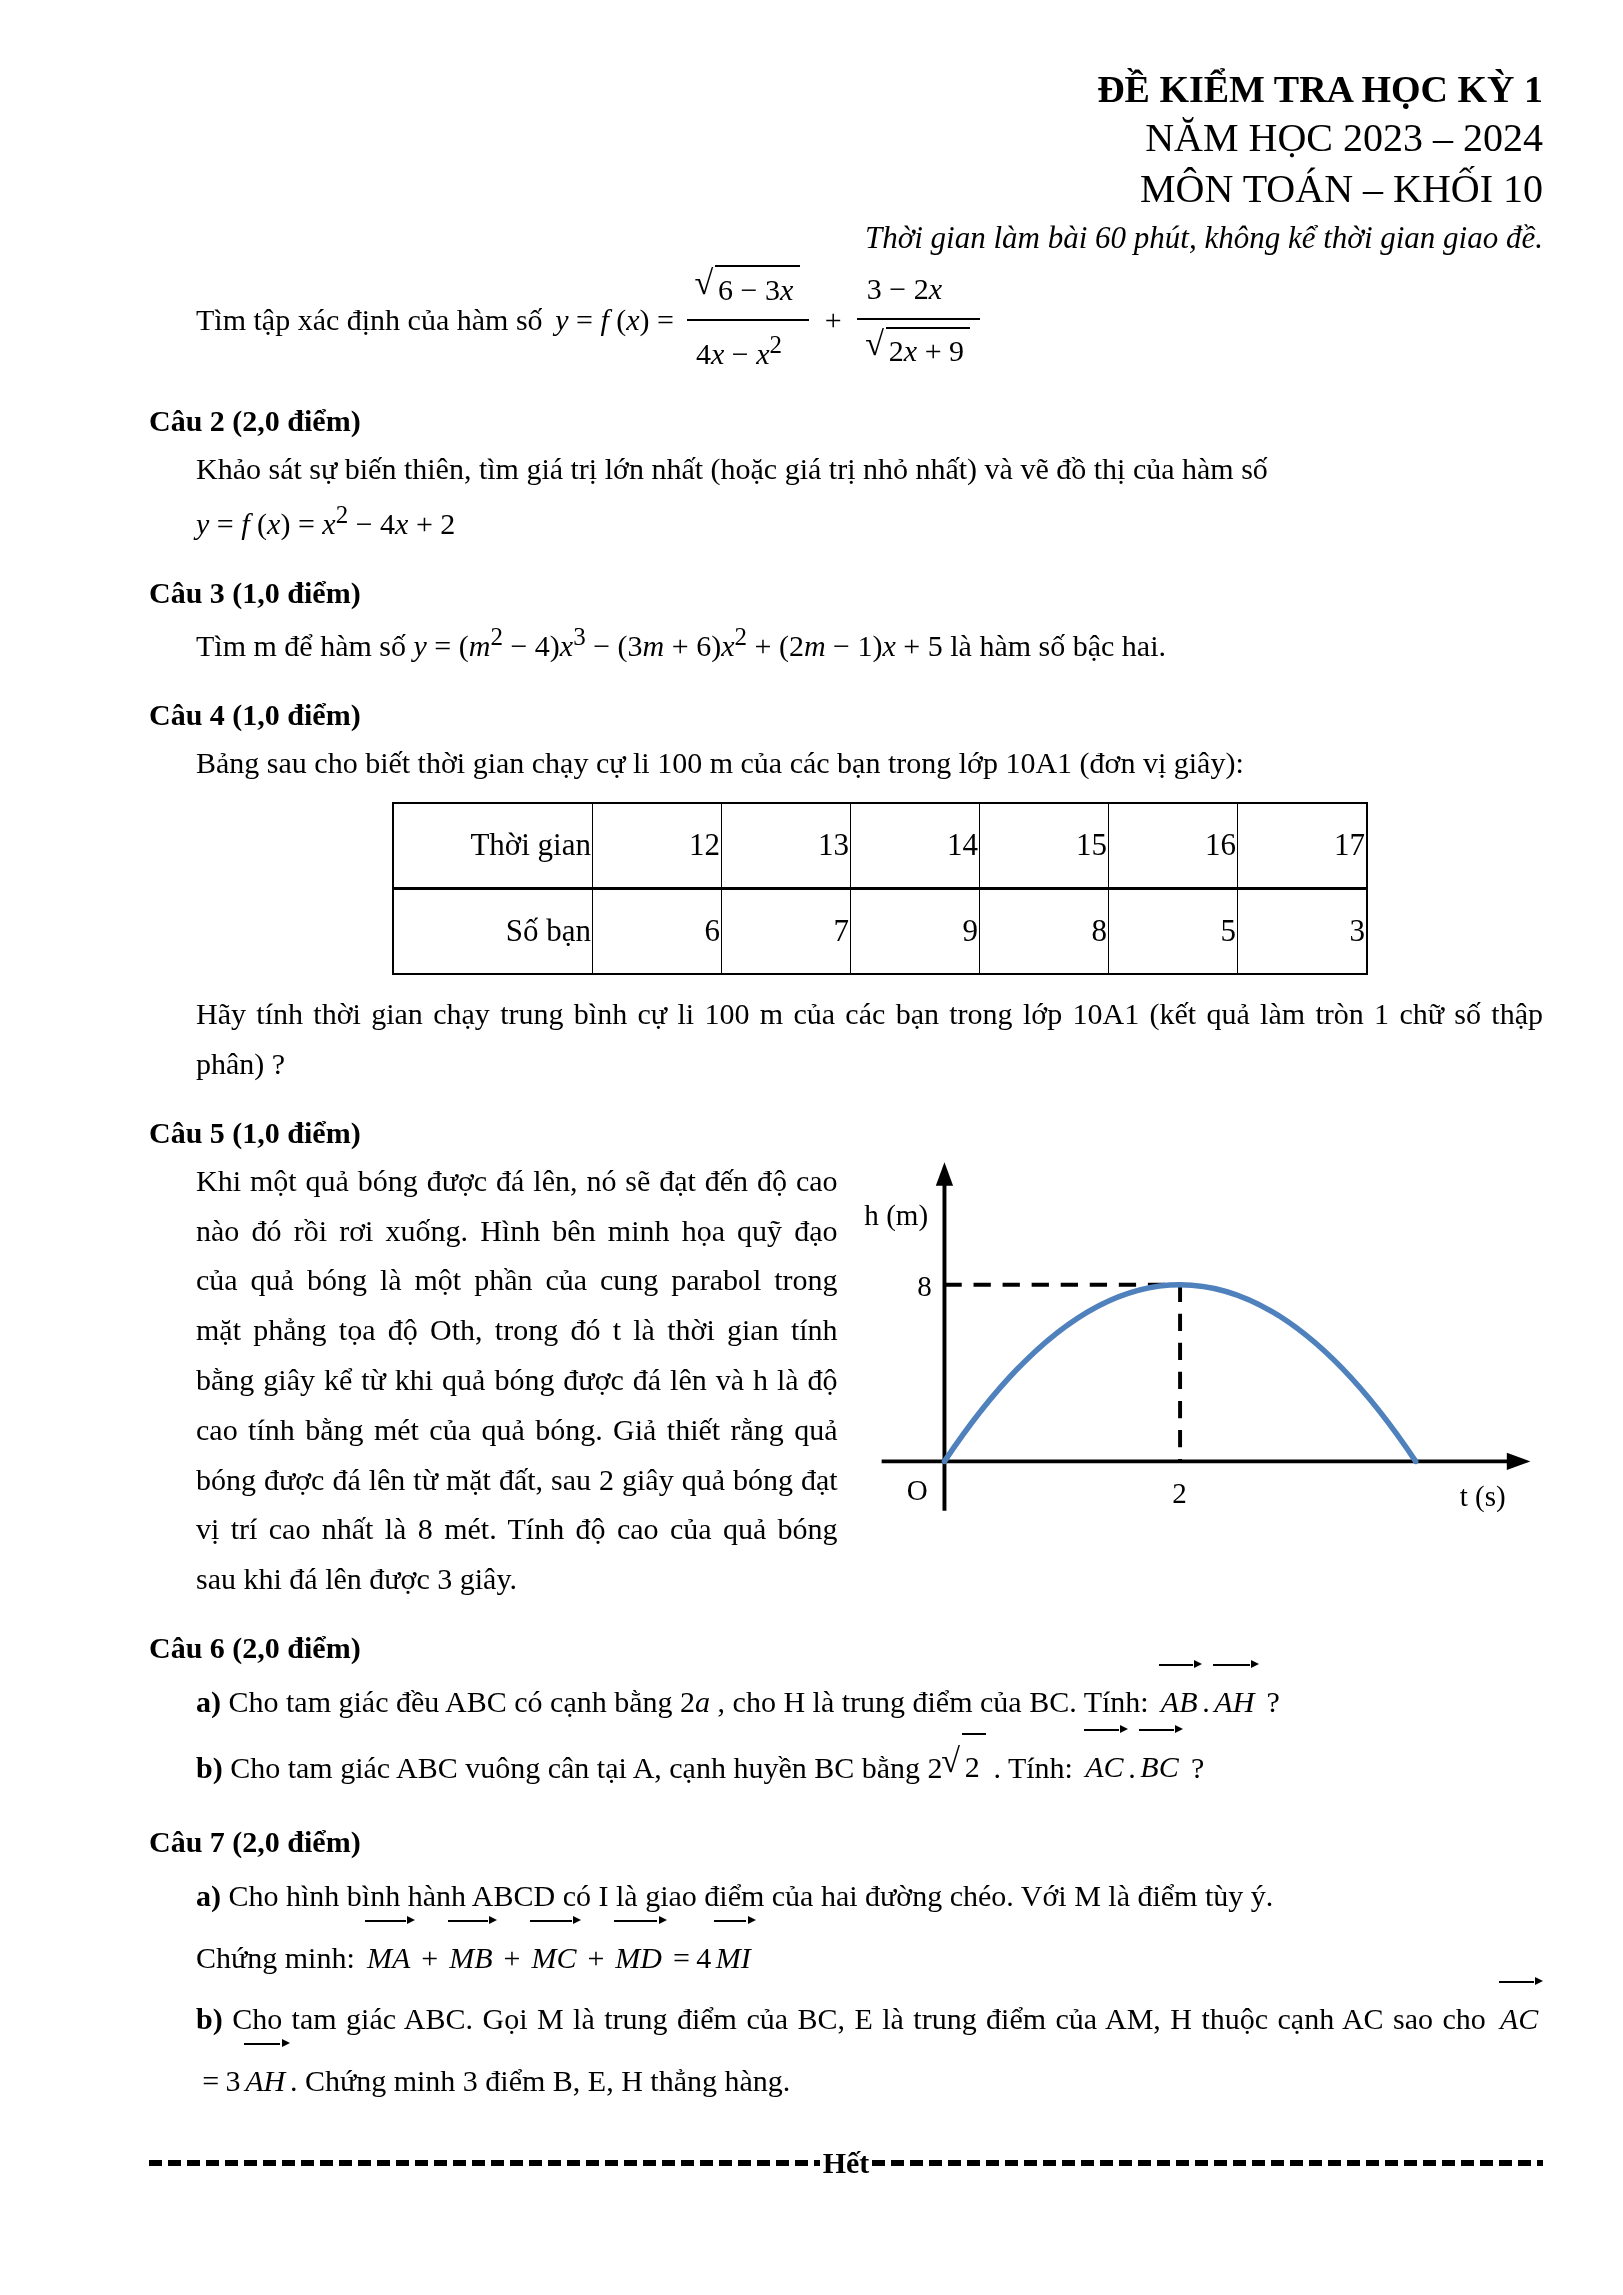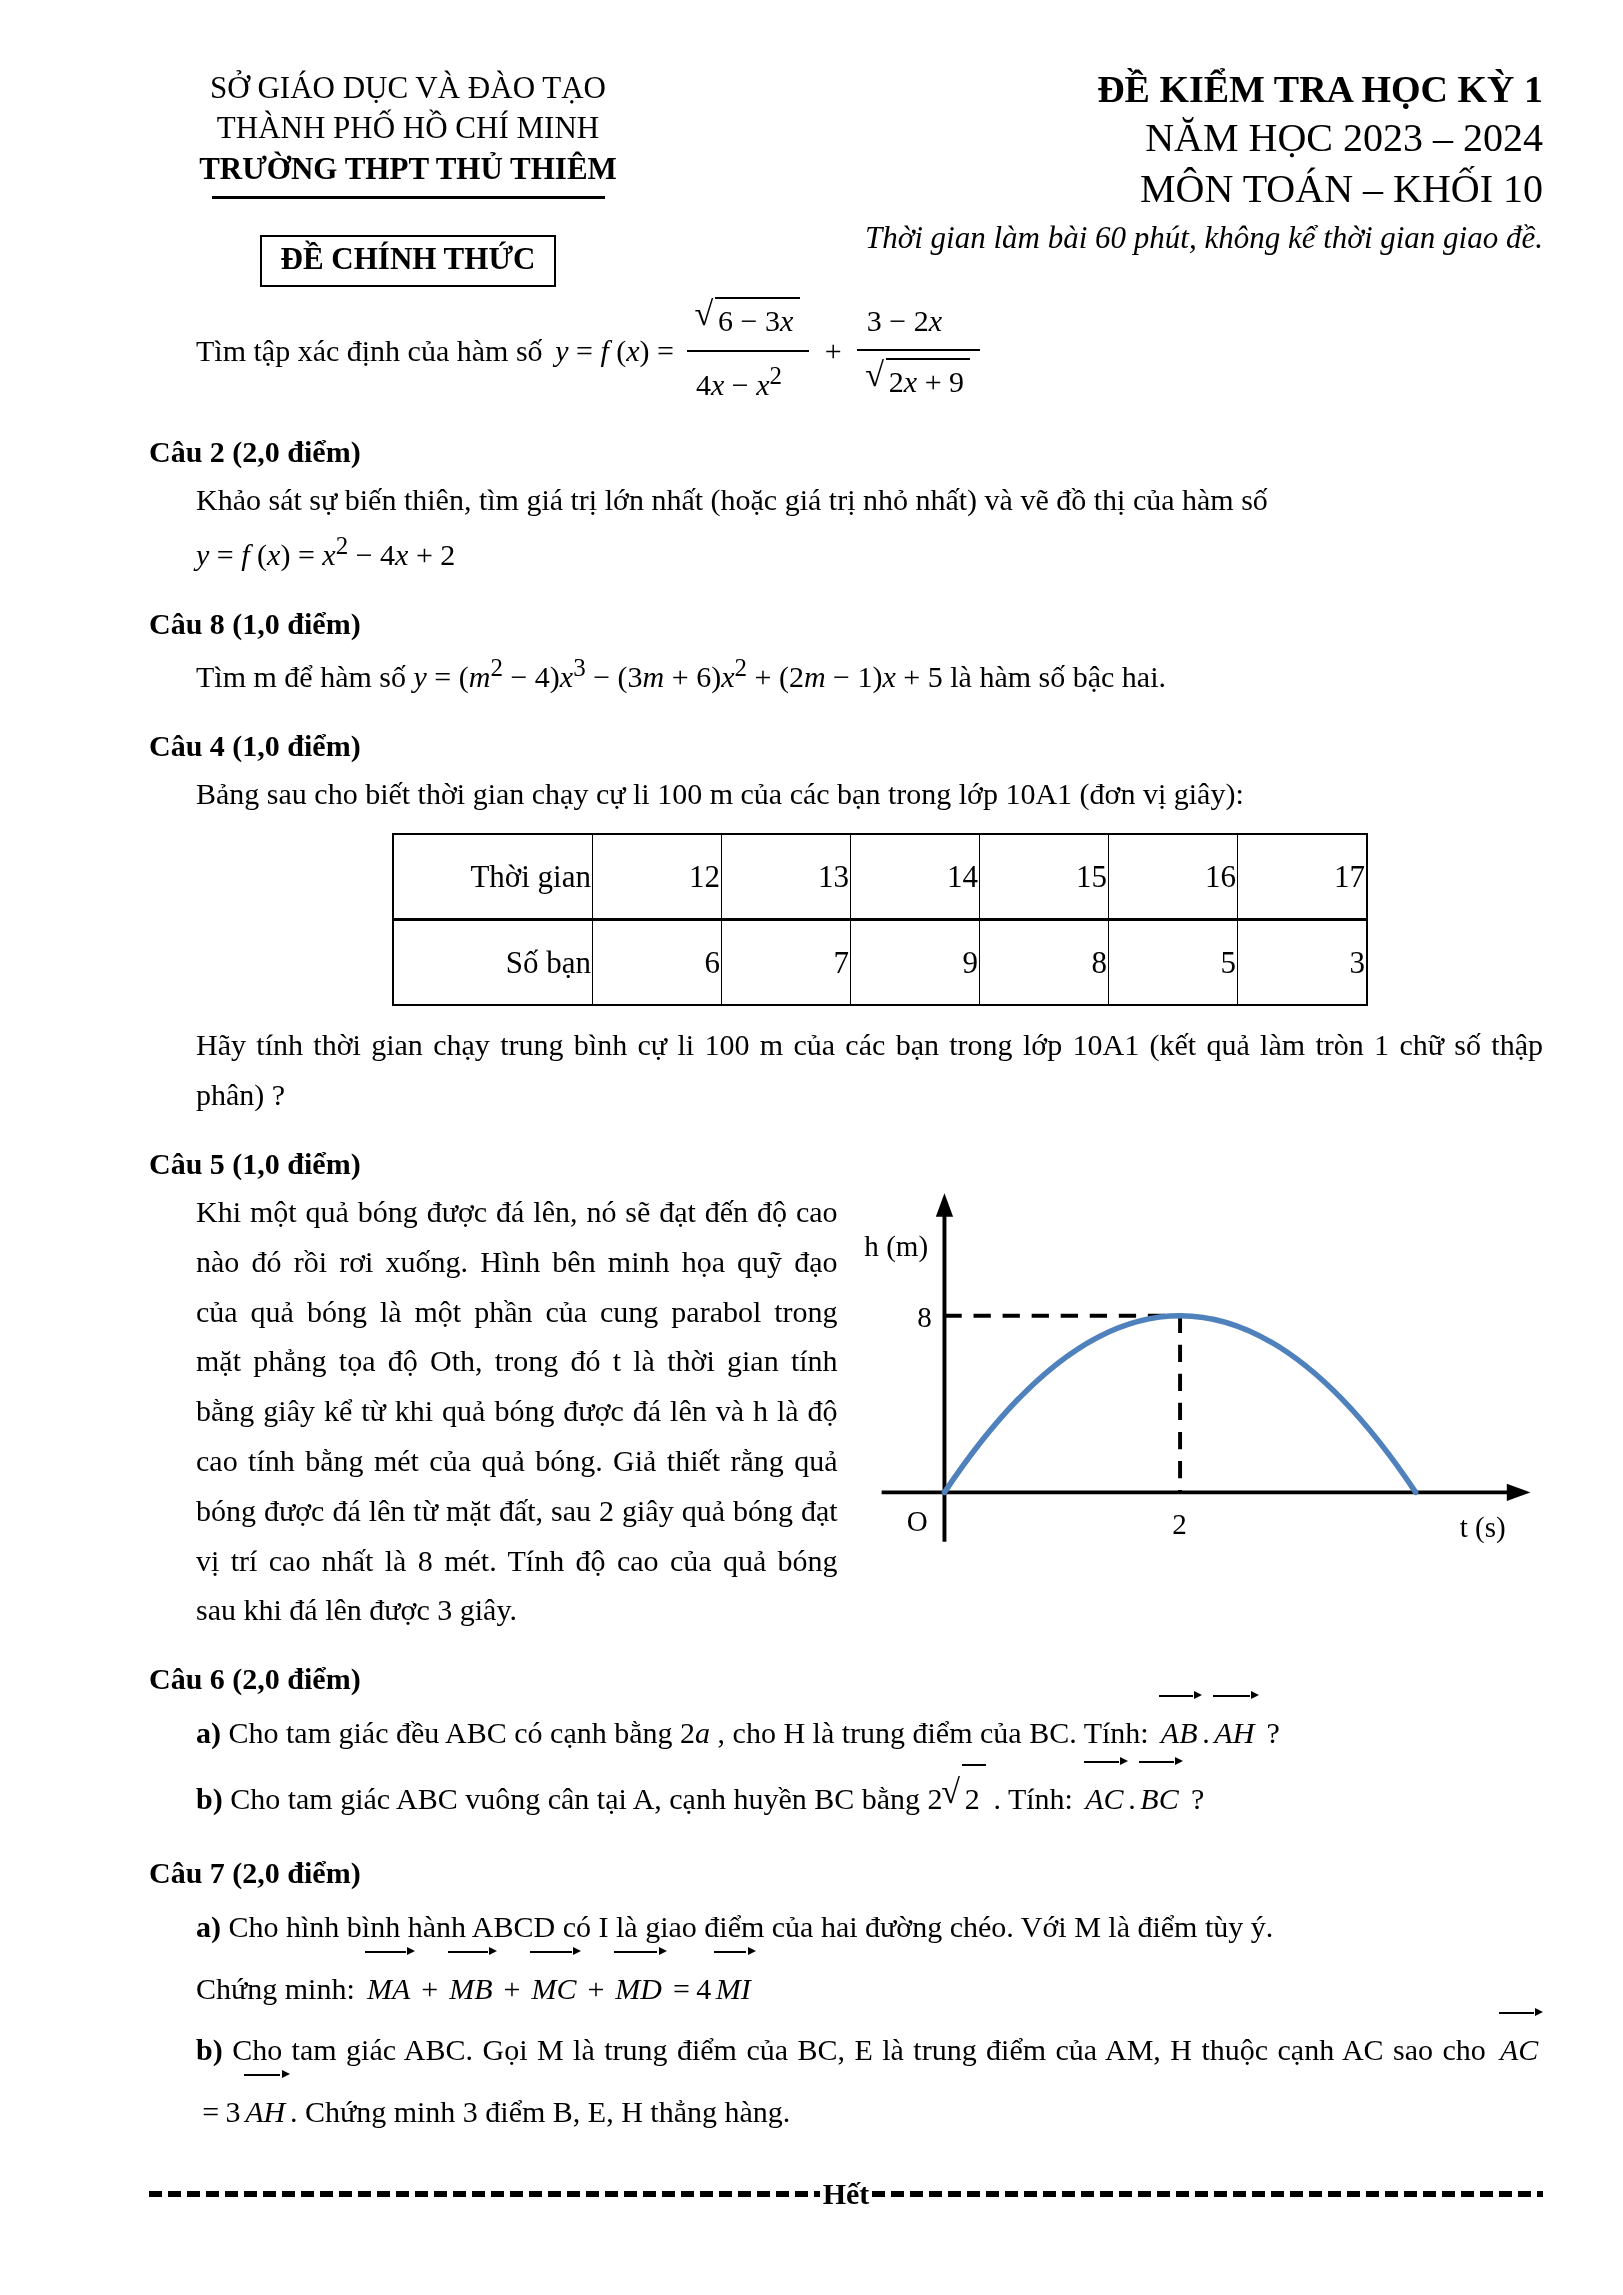--- a/index.html
+++ b/index.html
@@ -62,27 +62,20 @@
   .hr-het{display:flex;align-items:center;margin-top:35px;font-weight:bold;}
   .dash-fill{flex:1;height:6.3px;background:repeating-linear-gradient(90deg,#000 0 12.6px,transparent 12.6px 19px);}
   .het-label{padding:0 3.1px;}
 </style>
 </head>
 <body>
 
 <div class="page">
 
   <div class="header">
-    <div class="h-left">
-      <div class="l1">SỞ GIÁO DỤC VÀ ĐÀO TẠO</div>
-      <div class="l2">THÀNH PHỐ HỒ CHÍ MINH</div>
-      <div class="l3">TRƯỜNG THPT THỦ THIÊM</div>
-      <div class="h-rule"></div>
-      <div class="exam-box">ĐỀ CHÍNH THỨC</div>
-    </div>
     <div class="h-right">
       <div class="r1">ĐỀ KIỂM TRA HỌC KỲ 1</div>
       <div class="r2">NĂM HỌC 2023 – 2024</div>
       <div class="r3">MÔN TOÁN – KHỐI 10</div>
       <div class="r4">Thời gian làm bài 60 phút, không kể thời gian giao đề.</div>
     </div>
   </div>
 
   <div class="formula-row">
     <span>Tìm tập xác định của hàm số</span>
@@ -95,21 +88,21 @@
     <span class="frac">
       <span class="num m">3 − 2<i>x</i></span>
       <span class="den"><span class="sqrt">2<i>x</i> + 9</span></span>
     </span>
   </div>
 
   <div class="q-title">Câu 2 (2,0 điểm)</div>
   <div class="q-body">Khảo sát sự biến thiên, tìm giá trị lớn nhất (hoặc giá trị nhỏ nhất) và vẽ đồ thị của hàm số</div>
   <div class="q-line m"><i>y</i> = <i>f</i> (<i>x</i>) = <i>x</i><sup>2</sup> − 4<i>x</i> + 2</div>
 
-  <div class="q-title">Câu 8 (1,0 điểm)</div>
+  <div class="q-title">Câu 3 (1,0 điểm)</div>
   <div class="q-line">
     <span>Tìm m để hàm số</span>
     <span class="m"><i>y</i> = (<i>m</i><sup>2</sup> − 4)<i>x</i><sup>3</sup> − (3<i>m</i> + 6)<i>x</i><sup>2</sup> + (2<i>m</i> − 1)<i>x</i> + 5</span>
     <span>là hàm số bậc hai.</span>
   </div>
 
   <div class="q-title">Câu 4 (1,0 điểm)</div>
   <div class="q-line">Bảng sau cho biết thời gian chạy cự li 100 m của các bạn trong lớp 10A1 (đơn vị giây):</div>
   <table class="t4">
     <tbody>

